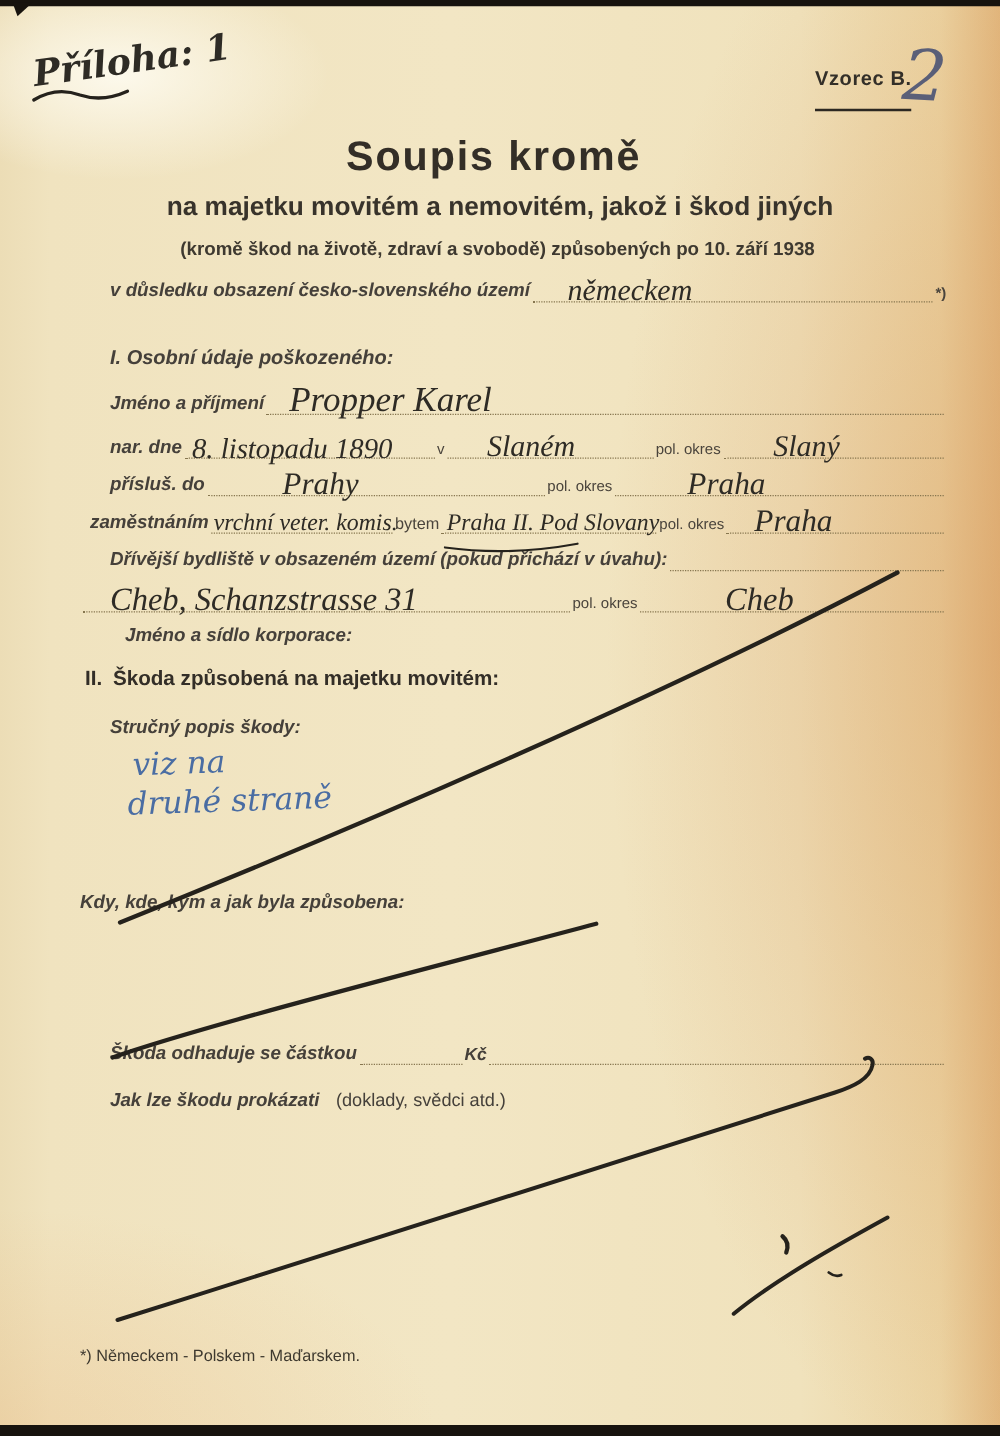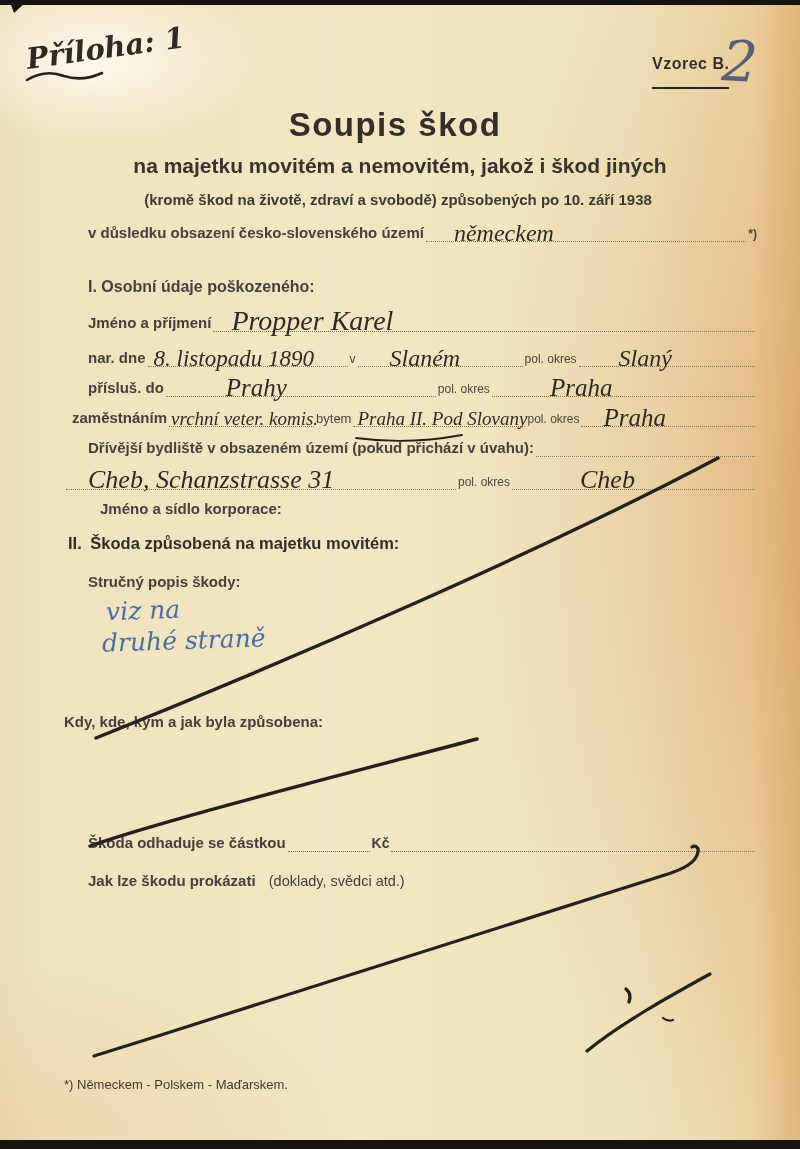--- a/index.html
+++ b/index.html
@@ -7,21 +7,21 @@
     position:relative;width:800px;height:1149px;margin:0 auto;overflow:hidden;
     font-family:"Liberation Sans",sans-serif;color:#3b352c;
     background:
       radial-gradient(ellipse 240px 120px at 95px 60px, rgba(253,250,238,.95), rgba(253,250,238,0) 70%),
       radial-gradient(ellipse 500px 260px at 0% 100%, rgba(232,176,116,.28), rgba(232,176,116,0) 70%),
       radial-gradient(ellipse 420px 900px at 100% 45%, rgba(216,154,94,.45), rgba(216,154,94,0) 75%),
       linear-gradient(90deg,#ecddb6 0,#f0e3bf 5%,#f2e6c4 45%,#f0e2bc 80%,#ecd5a4 94%,#e2b87f 100%);
   }
   .bar-top{position:absolute;top:0;left:0;right:0;height:5px;background:#17130e;}
   .bar-bottom{position:absolute;left:0;right:0;bottom:0;height:9px;background:#17130e;}
-  .lbl{font-weight:700;font-size:15px;color:#45403a;line-height:1;}
+  .lbl{font-weight:700;font-size:15px;color:#45403a;line-height:1;font-style:italic;}
   .lbl-sm{font-weight:400;font-size:12px;color:#4a443c;line-height:1;}
   .row{position:absolute;display:flex;align-items:flex-end;height:22px;}
   .row .lbl,.row .lbl-sm{padding-bottom:2px;white-space:nowrap;}
   .dots{flex:1 1 auto;position:relative;height:100%;border-bottom:1.6px dotted #86764f;margin:0 2px;}
   .dots.fixed{flex:0 0 auto;}
   .hw{position:absolute;bottom:-4px;white-space:nowrap;
       font-family:Liberation Serif, serif;font-style:italic;font-weight:500;color:#2e2b25;line-height:1;}
   .hw-free{position:absolute;white-space:nowrap;
       font-family:"DejaVu Serif",serif;font-style:italic;font-weight:500;color:#2e2b25;line-height:1;}
   .hw-blue{color:#4a6da3;}
@@ -33,21 +33,21 @@
 
 <div class="page">
 
   <div class="bar-top"></div>
 
   <div class="hw-free" style="left:26px;top:34px;font-size:29px;font-weight:700;transform:rotate(-8deg);">Příloha: 1</div>
 
   <div class="static" style="left:652px;top:55px;font-size:16px;font-weight:700;letter-spacing:.5px;color:#332f28;border-bottom:2px solid #2c2822;padding-bottom:14px;">Vzorec B.</div>
   <div class="hw-free" style="left:722px;top:34px;font-size:56px;color:#5a5f78;transform:rotate(3deg);">2</div>
 
-  <div class="static" style="left:0;right:10px;top:106px;text-align:center;font-size:33px;font-weight:700;letter-spacing:1.5px;color:#332e27;">Soupis škod</div>
+  <div class="static" style="left:0;right:10px;top:106px;text-align:center;font-size:33px;font-weight:700;letter-spacing:1.5px;color:#332e27;">Soupis kromě</div>
   <div class="static" style="left:0;right:0;top:154px;text-align:center;font-size:21px;font-weight:700;color:#38332b;">na majetku movitém a nemovitém, jakož i škod jiných</div>
   <div class="static" style="left:0;right:4px;top:191px;text-align:center;font-size:15px;font-weight:700;color:#3e3930;">(kromě škod na životě, zdraví a svobodě) způsobených po 10. září 1938</div>
 
   <div class="row" style="left:88px;right:43px;top:220px;">
     <span class="lbl">v důsledku obsazení česko-slovenského území</span>
     <span class="dots">
       <span class="hw" style="left:28px;font-size:24px;">německem</span>
     </span>
     <span class="lbl-sm" style="font-weight:700;">*)</span>
   </div>

